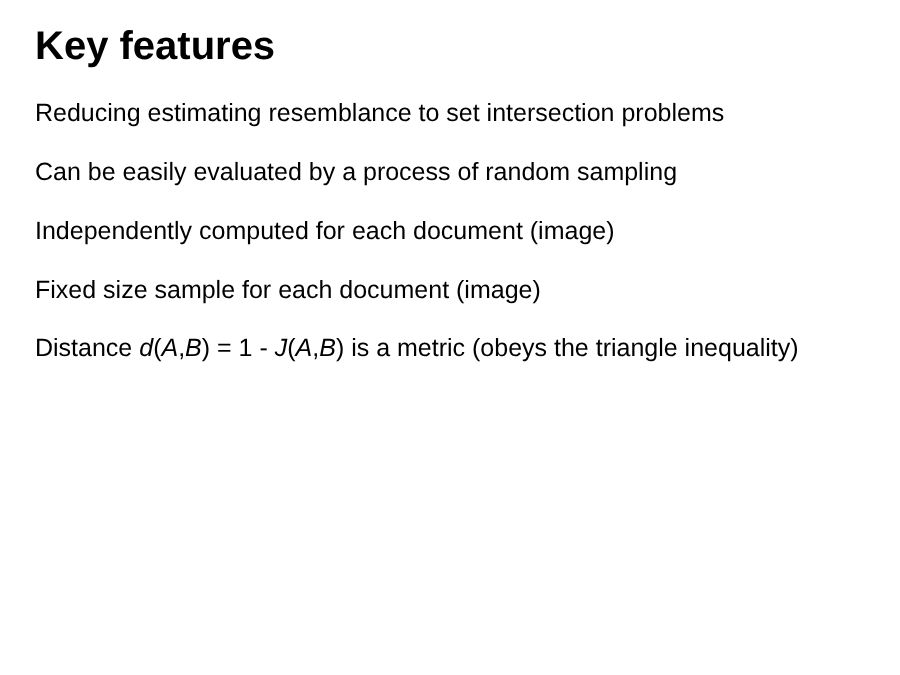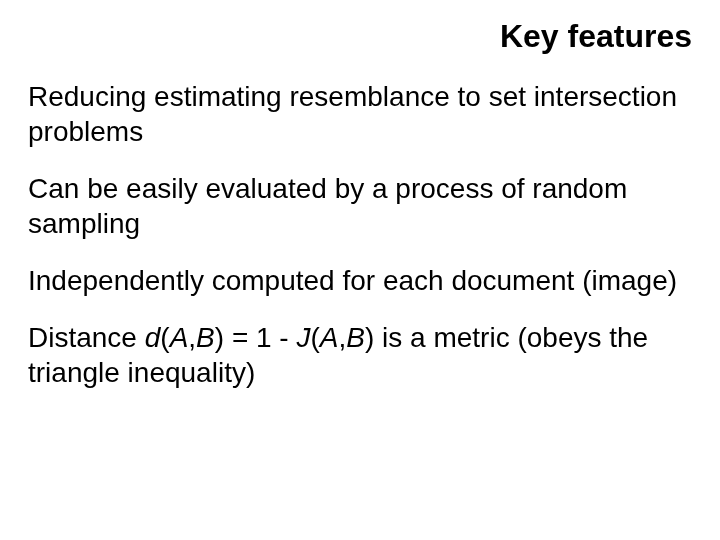--- a/index.html
+++ b/index.html
@@ -14,42 +14,43 @@
   }
   .slide {
     box-sizing: border-box;
     width: 720px;
     height: 540px;
     padding: 18px 28px 18px 28px;
   }
   .title {
     font-size: 32px;
     font-weight: 700;
-    text-align: right;
+    text-align: left;
     margin: 0 0 24px 0;
   }
   .body-text {
-    font-size: 28px;
+    font-size: 20px;
     line-height: 1.25;
     margin: 0 0 22px 0;
   }
   .body-text .ital { font-style: italic; }
   .sup { font-size: 0.7em; vertical-align: super; line-height: 0; }
 </style>
 </head>
 <body>
 
 <div class="slide">
   <h1 class="title">Key features</h1>
 
   <p class="body-text">Reducing estimating resemblance to set intersection problems</p>
 
   <p class="body-text">Can be easily evaluated by a process of random sampling</p>
 
 
   <p class="body-text">Independently computed for each document (image)</p>
 
+  <p class="body-text">Fixed size sample for each document (image)</p>
 
   <p class="body-text">
     <span>Distance </span><span class="ital">d</span><span>(</span><span class="ital">A</span><span>,</span><span class="ital">B</span><span>) = 1 - </span><span class="ital">J</span><span>(</span><span class="ital">A</span><span>,</span><span class="ital">B</span><span>) is a metric (obeys the triangle inequality)</span>
   </p>
 
 </div>
 
 </body></html>

